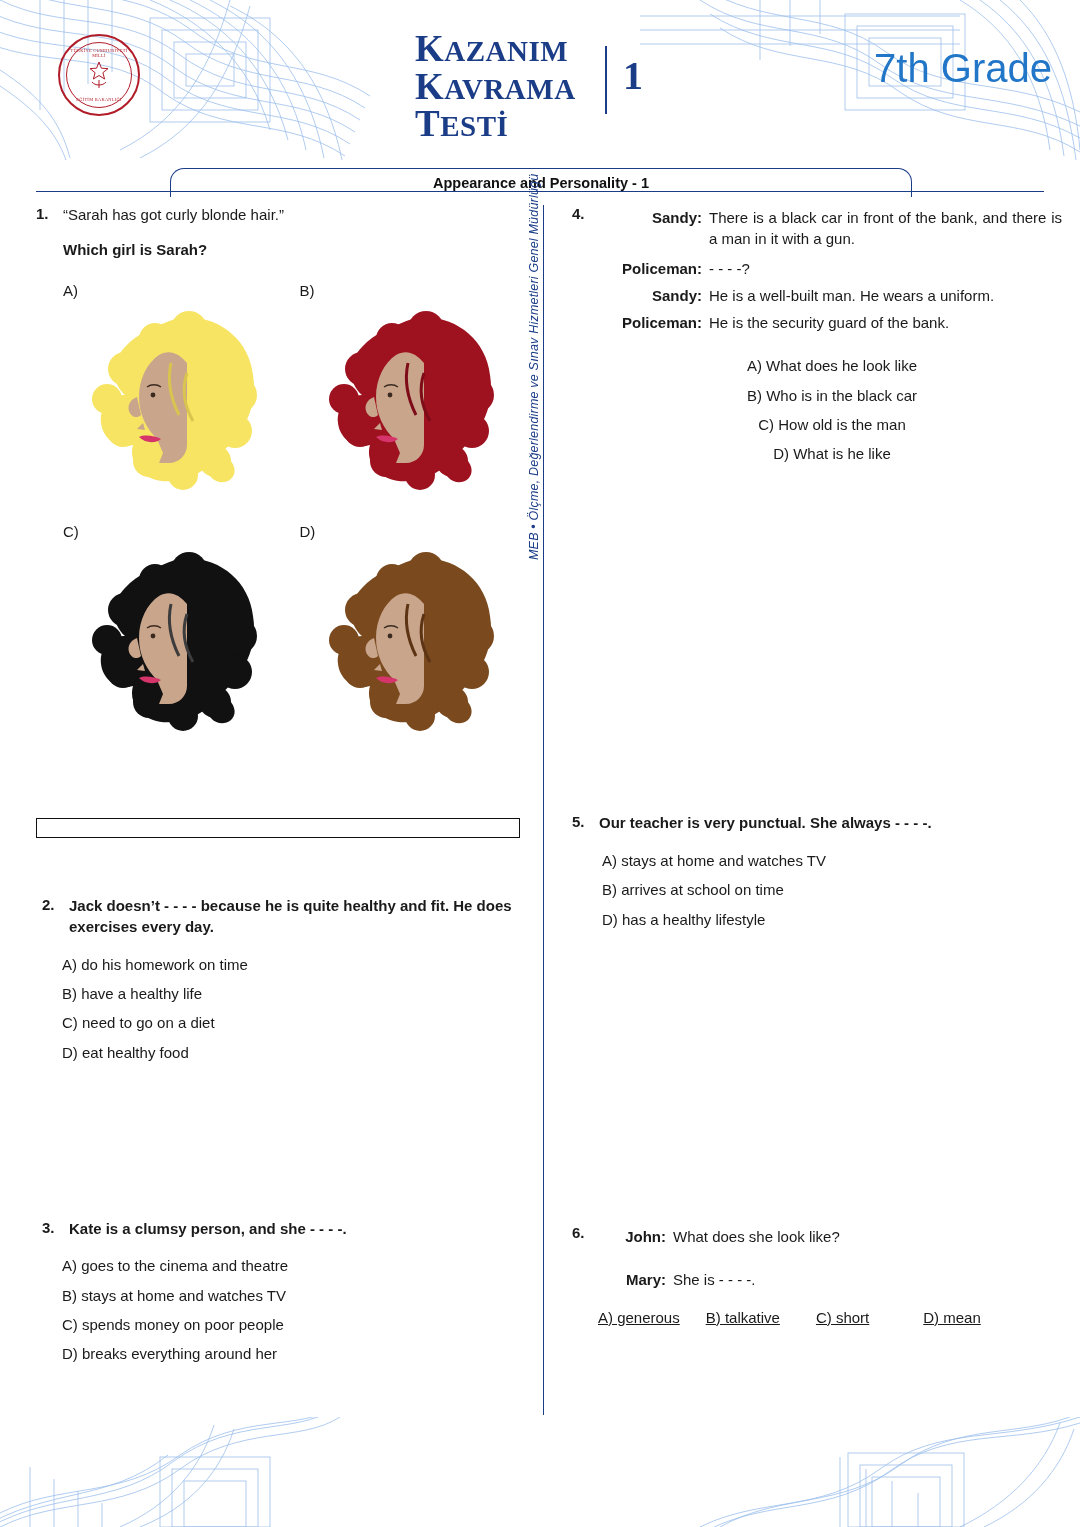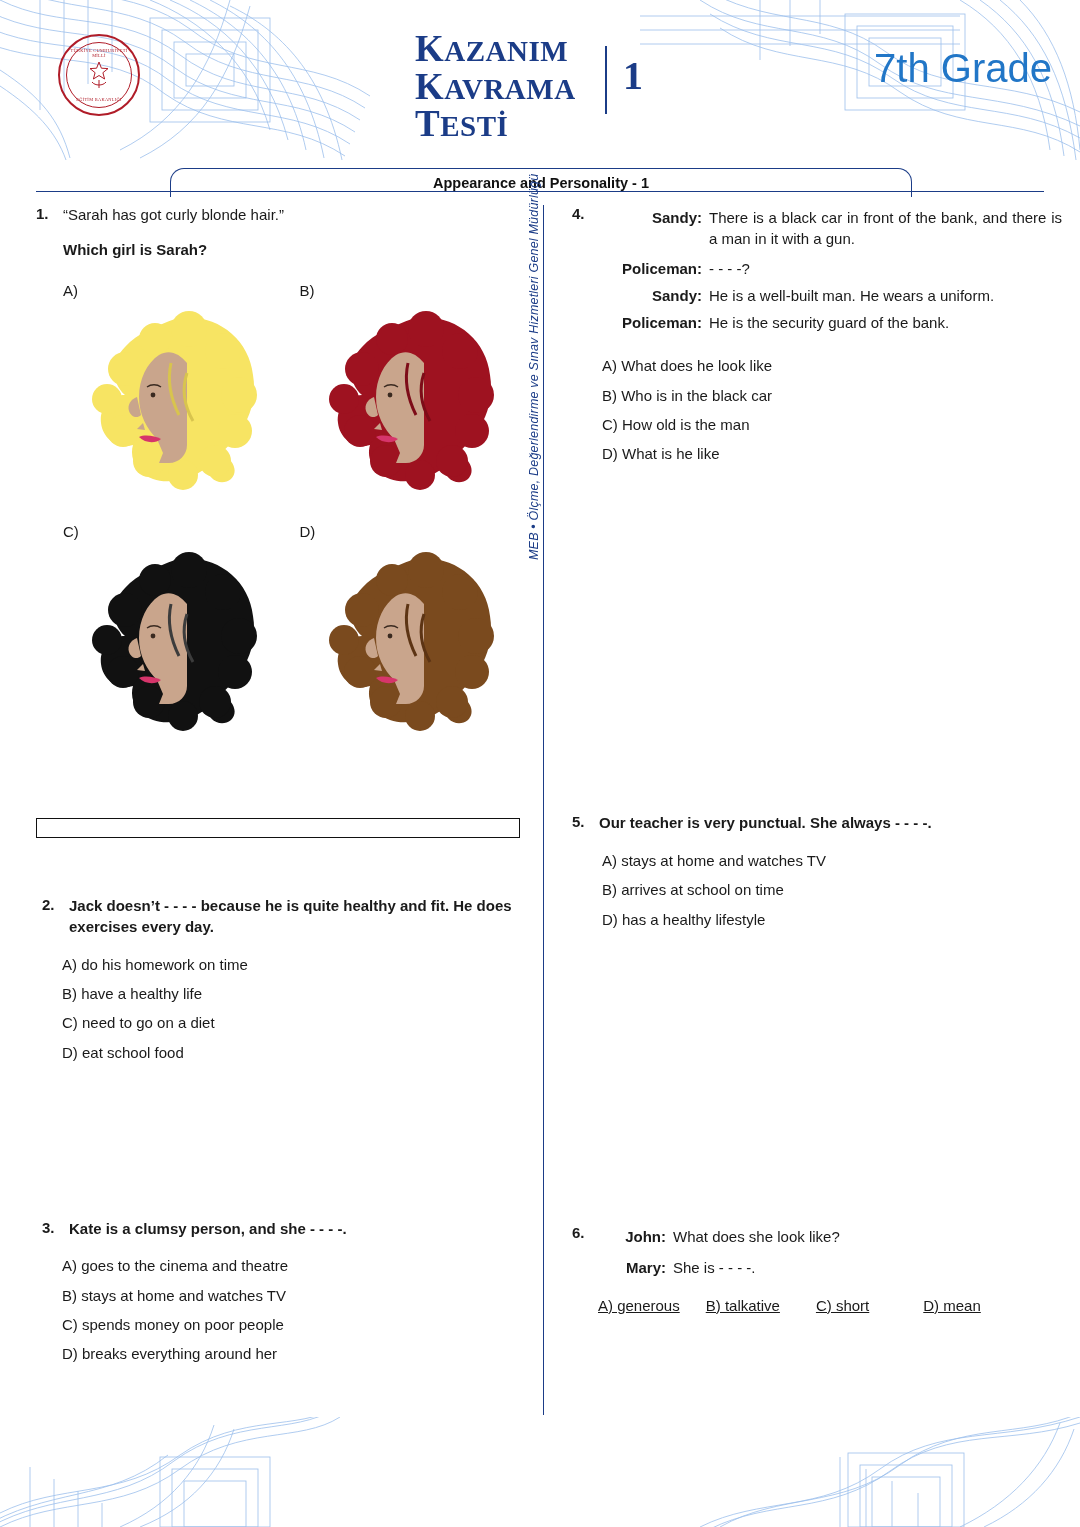--- a/index.html
+++ b/index.html
@@ -383,21 +383,21 @@
 
   <div class="q" style="margin-top:58px;">
     <div class="q-head" style="padding-left:6px;">
       <div class="q-num">2.</div>
       <div class="q-stem" style="width:452px;">Jack doesn’t - - - - because he is quite healthy and fit. He does exercises every day.</div>
     </div>
     <div class="opts">
       <div class="opt">A) do his homework on time</div>
       <div class="opt">B) have a healthy life</div>
       <div class="opt">C) need to go on a diet</div>
-      <div class="opt">D) eat school food</div>
+      <div class="opt">D) eat healthy food</div>
     </div>
   </div>
 
   <div class="q" style="margin-top:152px;">
     <div class="q-head" style="padding-left:6px;">
       <div class="q-num">3.</div>
       <div class="q-stem" style="width:452px;">Kate is a clumsy person, and she - - - -.</div>
     </div>
     <div class="opts">
       <div class="opt">A) goes to the cinema and theatre</div>
@@ -429,21 +429,21 @@
           <div class="dlg-colon">:</div>
           <div class="dlg-text">He is a well-built man. He wears a uniform.</div>
         </div>
         <div class="dlg-row" style="margin-top:6px;">
           <div class="dlg-name">Policeman</div>
           <div class="dlg-colon">:</div>
           <div class="dlg-text">He is the security guard of the bank.</div>
         </div>
       </div>
     </div>
-    <div class="opts" style="margin-left:30px; margin-top:16px;">
+    <div class="opts" style="margin-left:30px; margin-top:16px;text-align:center;">
       <div class="opt">A) What does he look like</div>
       <div class="opt">B) Who is in the black car</div>
       <div class="opt">C) How old is the man</div>
       <div class="opt">D) What is he like</div>
     </div>
   </div>
 
   <div class="q" style="margin-top:345px;">
     <div class="q-head">
       <div class="q-num">5.</div>
@@ -458,21 +458,21 @@
 
   <div class="q" style="margin-top:290px;">
     <div style="display:flex; gap:8px;">
       <div class="q-num">6.</div>
       <div style="flex:1;" class="dlg dlg6">
         <div class="dlg-row">
           <div class="dlg-name">John</div>
           <div class="dlg-colon">:</div>
           <div class="dlg-text">What does she look like?</div>
         </div>
-        <div class="dlg-row" style="margin-top:10px;">
+        <div class="dlg-row" style="margin-top:22px;">
           <div class="dlg-name">Mary</div>
           <div class="dlg-colon">:</div>
           <div class="dlg-text">She is - - - -.</div>
         </div>
       </div>
     </div>
     <div class="opts-inline" style="text-decoration:underline;">
       <div class="opt">A) generous</div>
       <div class="opt">B) talkative</div>
       <div class="opt" style="margin-left:10px;">C) short</div>

